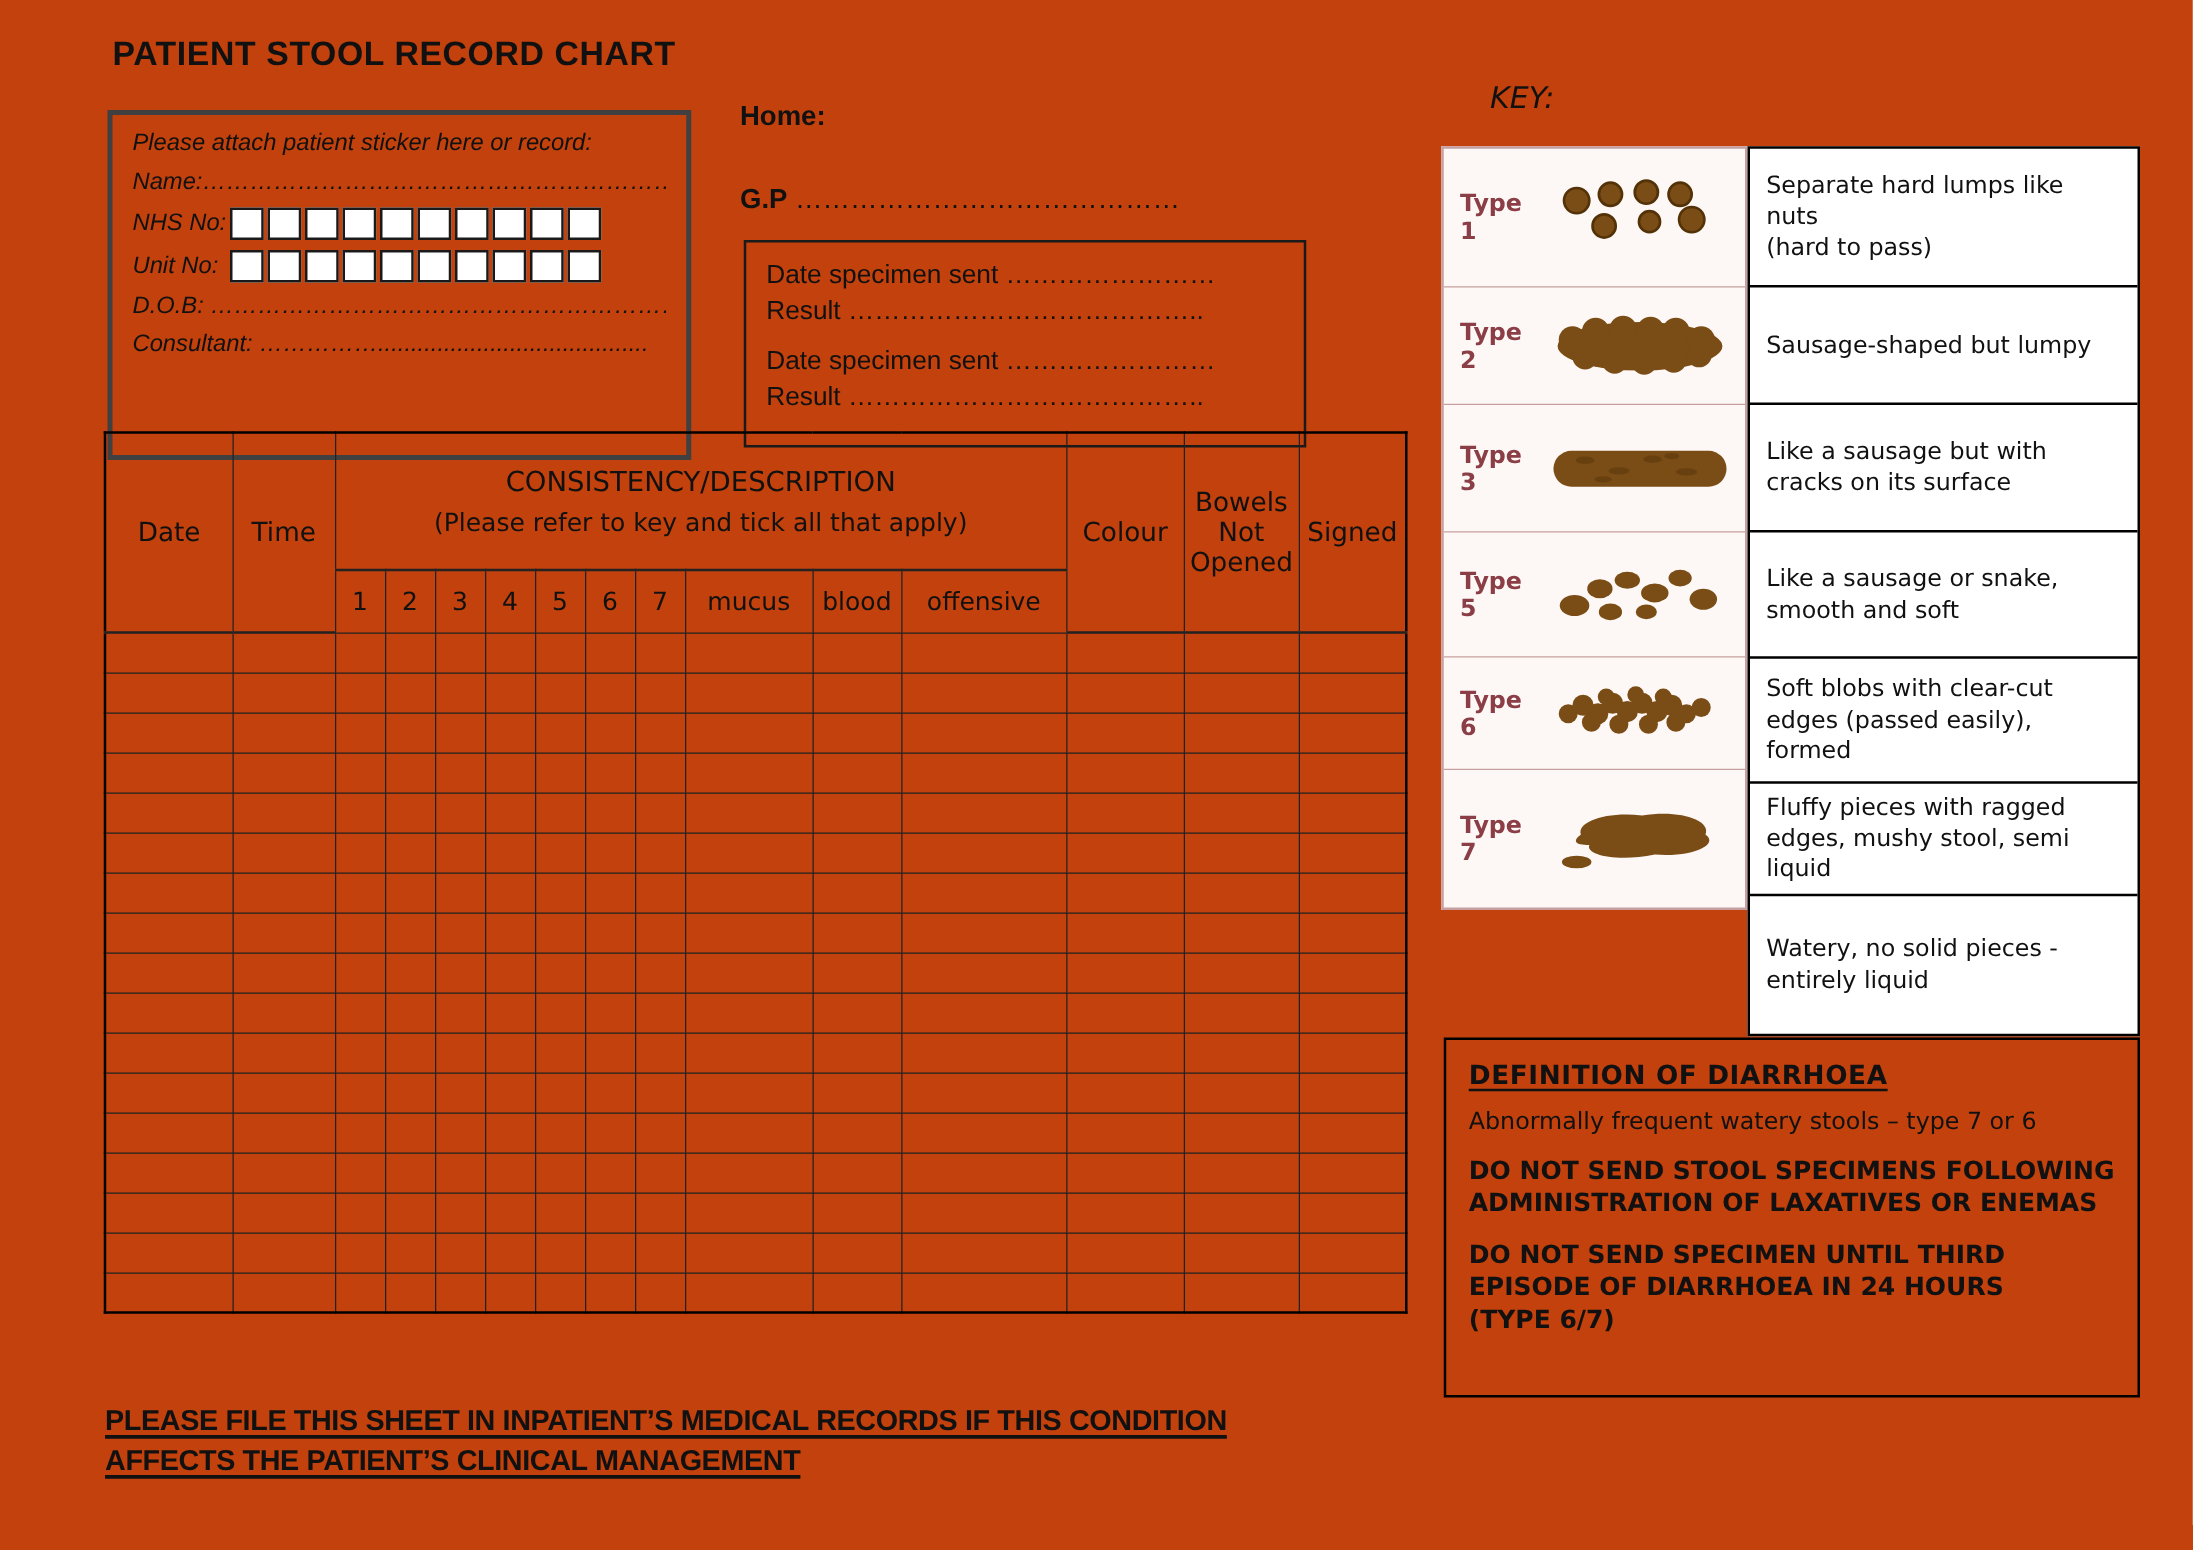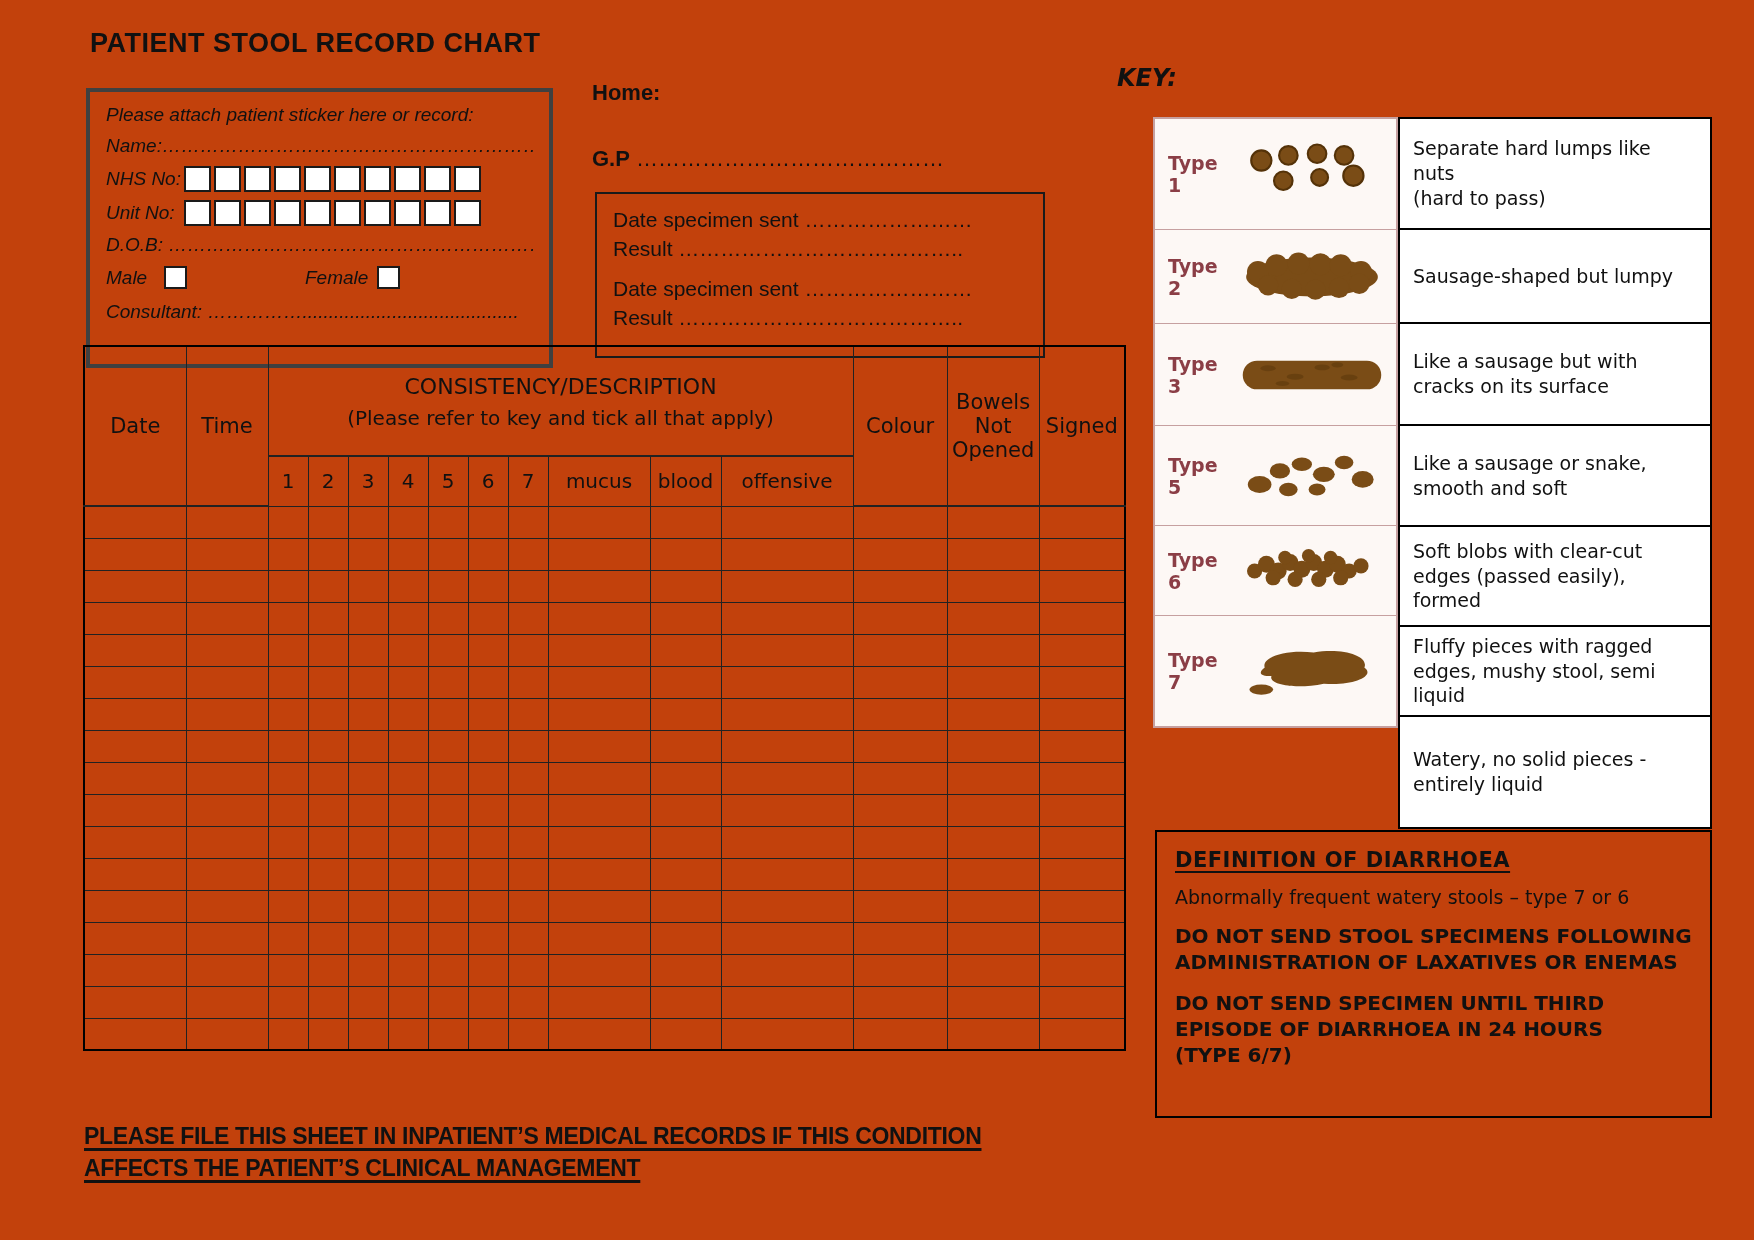--- a/index.html
+++ b/index.html
@@ -51,21 +51,21 @@
   .subcol{height:50px;font-size:20px;}
   .record-table tbody td{height:32px;}
   .bowels-th{line-height:1.15;padding:0 2px;}
 
   
   .footer-note{position:absolute;left:84px;top:1122px;width:1000px;font-weight:bold;font-size:23px;
     letter-spacing:-0.3px;line-height:1.25;}
   .footer-note div{text-decoration:underline;text-underline-offset:4px;text-decoration-thickness:2.5px;margin-bottom:3px;}
 
   
-  .key-title{position:absolute;left:1117px;top:64px;font-size:24px;font-weight:bold;font-style:italic;
+  .key-title{position:absolute;left:1192px;top:64px;font-size:24px;font-weight:normal;font-style:italic;
     font-family:"DejaVu Sans",sans-serif;}
   .key-left-col{position:absolute;left:1153px;top:117px;width:245px;border:2px solid var(--key-border);
     background:var(--key-bg);}
   .key-right-col{position:absolute;left:1398px;top:117px;width:314px;border:2px solid #000;background:#fff;}
   .key-cell-left{display:flex;align-items:center;border-bottom:1px solid var(--key-border);}
   .key-left-col .key-cell-left:last-child{border-bottom:none;}
   .key-type-label{flex:0 0 72px;padding-left:13px;color:var(--type-label);font-weight:bold;font-size:19px;
     font-family:"DejaVu Sans",sans-serif;}
   .key-icon{flex:1;display:flex;align-items:center;justify-content:center;color:var(--stool);}
   .key-icon svg{width:152px;height:78px;}
@@ -115,26 +115,20 @@
           <span class="sq"></span>
           <span class="sq"></span>
           <span class="sq"></span>
           <span class="sq"></span>
           <span class="sq"></span>
           <span class="sq"></span>
           <span class="sq"></span>
         </span>
     </div>
     <div class="pb-line">D.O.B: ……………………………………………………...</div>
-    <div class="gender-row">
-      <span class="g-male-lbl">Male</span>
-      <span class="cb"></span>
-      <span class="g-female-lbl">Female</span>
-      <span class="cb"></span>
-    </div>
     <div class="pb-line">Consultant: …………….........................................</div>
   </div>
 
   <div class="home-label">Home:</div>
   <div class="gp-line">
     <span class="gp-b">G.P</span><span> ……………………………………</span>
   </div>
   <div class="specimen-box">
     <div class="spec-group">
       <div class="spec-line">Date specimen sent ……………………</div>

